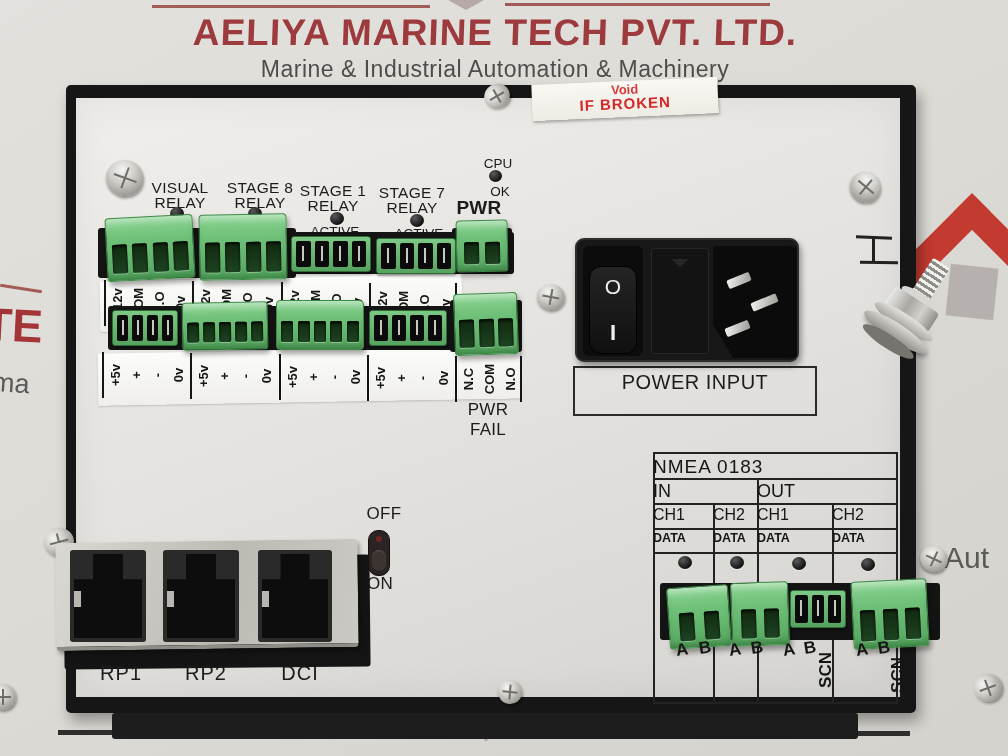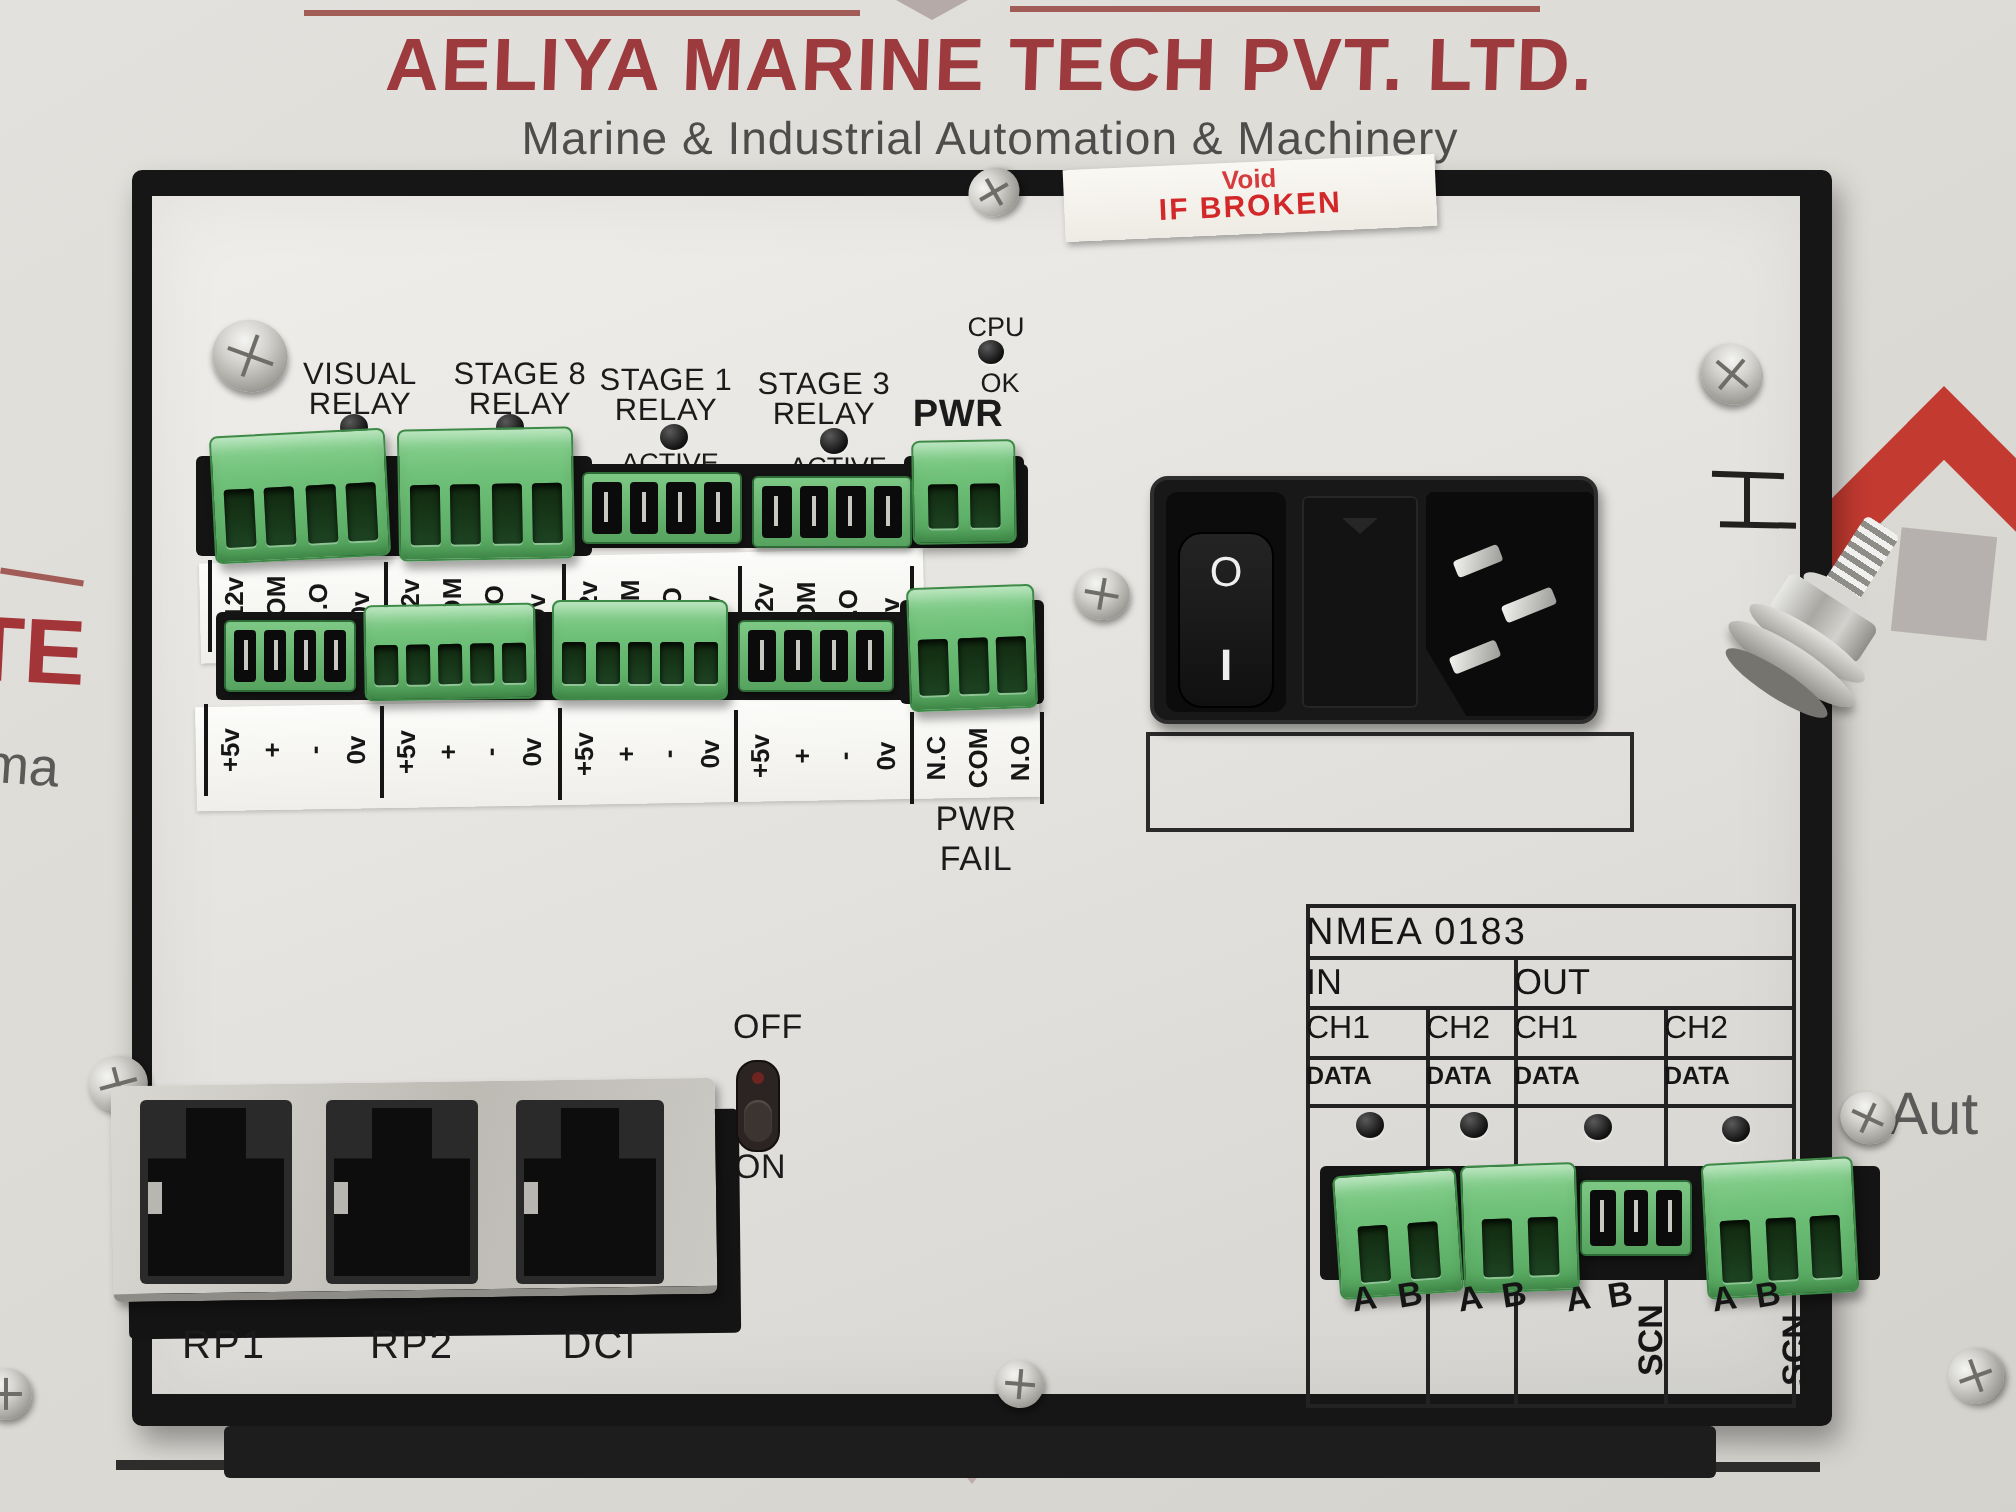--- a/index.html
+++ b/index.html
@@ -141,21 +141,21 @@
   </div>
   <div class="abs rlabel" style="left:215px;top:180px;width:90px;">
     <div>STAGE 8</div>
     <div>RELAY</div>
   </div>
   <div class="abs rlabel" style="left:288px;top:183px;width:90px;">
     <div>STAGE 1</div>
     <div>RELAY</div>
   </div>
   <div class="abs rlabel" style="left:367px;top:185px;width:90px;">
-    <div>STAGE 3</div>
+    <div>STAGE 7</div>
     <div>RELAY</div>
   </div>
 
   <div class="abs led" style="left:170px;top:207px;width:14px;height:13px;"></div>
   <div class="abs led" style="left:248px;top:207px;width:14px;height:13px;"></div>
   <div class="abs led" style="left:330px;top:212px;width:14px;height:13px;"></div>
   <div class="abs led" style="left:410px;top:214px;width:14px;height:13px;"></div>
   <div class="abs small" style="left:302px;top:224px;width:66px;">ACTIVE</div>
   <div class="abs small" style="left:386px;top:226px;width:66px;">ACTIVE</div>
 
@@ -368,20 +368,21 @@
       <span class="i">I</span>
     </div>
     <div class="fuse" style="left:74px;top:8px;width:58px;height:106px;"></div>
     <div class="iec" style="left:136px;top:6px;width:84px;height:112px;">
       <div class="prong" style="left:14px;top:30px;width:24px;height:9px;"></div>
       <div class="prong" style="left:38px;top:52px;width:27px;height:9px;"></div>
       <div class="prong" style="left:12px;top:78px;width:25px;height:9px;"></div>
     </div>
   </div>
   <div class="abs pbox" style="left:573px;top:366px;width:244px;height:50px;">
+    <div class="t1">POWER INPUT</div>
   </div>
 
   <div class="abs gline" style="left:856px;top:236px;width:36px;height:2.5px;transform:rotate(2deg);"></div>
   <div class="abs gline" style="left:872px;top:238px;width:2.5px;height:24px;"></div>
   <div class="abs gline" style="left:860px;top:261px;width:38px;height:2.5px;transform:rotate(1deg);"></div>
   <div class="abs" style="left:848px;top:238px;width:96px;height:112px;transform:rotate(33deg);transform-origin:30% 80%;z-index:8;">
     <div class="abs" style="left:38px;top:0;width:20px;height:40px;border-radius:3px;background:repeating-linear-gradient(180deg,#f0f0ee 0 3px,#8f8d88 3px 6px);"></div>
     <div class="abs" style="left:28px;top:36px;width:40px;height:12px;border-radius:50%;background:#d8d7d3;"></div>
     <div class="abs" style="left:22px;top:44px;width:52px;height:22px;border-radius:4px;background:linear-gradient(90deg,#e8e8e6 0%,#a9a8a3 40%,#d2d1cd 70%,#8f8e89 100%);"></div>
     <div class="abs" style="left:14px;top:62px;width:68px;height:16px;border-radius:50%;background:linear-gradient(#e5e4e0,#9b9a95);"></div>
@@ -464,21 +465,21 @@
   <div class="abs rjjack" style="left:163px;top:550px;width:76px;height:92px;">
     <div class="opening">
         <div class="contact"></div>
       </div>
   </div>
   <div class="abs rjjack" style="left:258px;top:550px;width:74px;height:92px;">
     <div class="opening">
         <div class="contact"></div>
       </div>
   </div>
-  <div class="abs cap" style="left:82px;top:662px;width:60px;">RP1</div>
+  <div class="abs cap" style="left:82px;top:662px;width:60px;text-align:right;">RP1</div>
   <div class="abs cap" style="left:176px;top:662px;width:60px;">RP2</div>
   <div class="abs cap" style="left:272px;top:662px;width:56px;">DCI</div>
 
   <div class="abs screw" style="left:106px;top:160px;width:38px;height:36px;transform:rotate(20deg);"></div>
   <div class="abs screw" style="left:484px;top:84px;width:26px;height:24px;transform:rotate(-30deg);"></div>
   <div class="abs screw" style="left:850px;top:172px;width:32px;height:30px;transform:rotate(40deg);"></div>
   <div class="abs screw" style="left:537px;top:284px;width:28px;height:26px;transform:rotate(10deg);"></div>
   <div class="abs screw" style="left:44px;top:528px;width:30px;height:28px;transform:rotate(-15deg);z-index:4;"></div>
   <div class="abs screw" style="left:920px;top:546px;width:28px;height:26px;transform:rotate(25deg);z-index:3;"></div>
   <div class="abs screw" style="left:498px;top:680px;width:24px;height:24px;transform:rotate(5deg);z-index:8;"></div>

